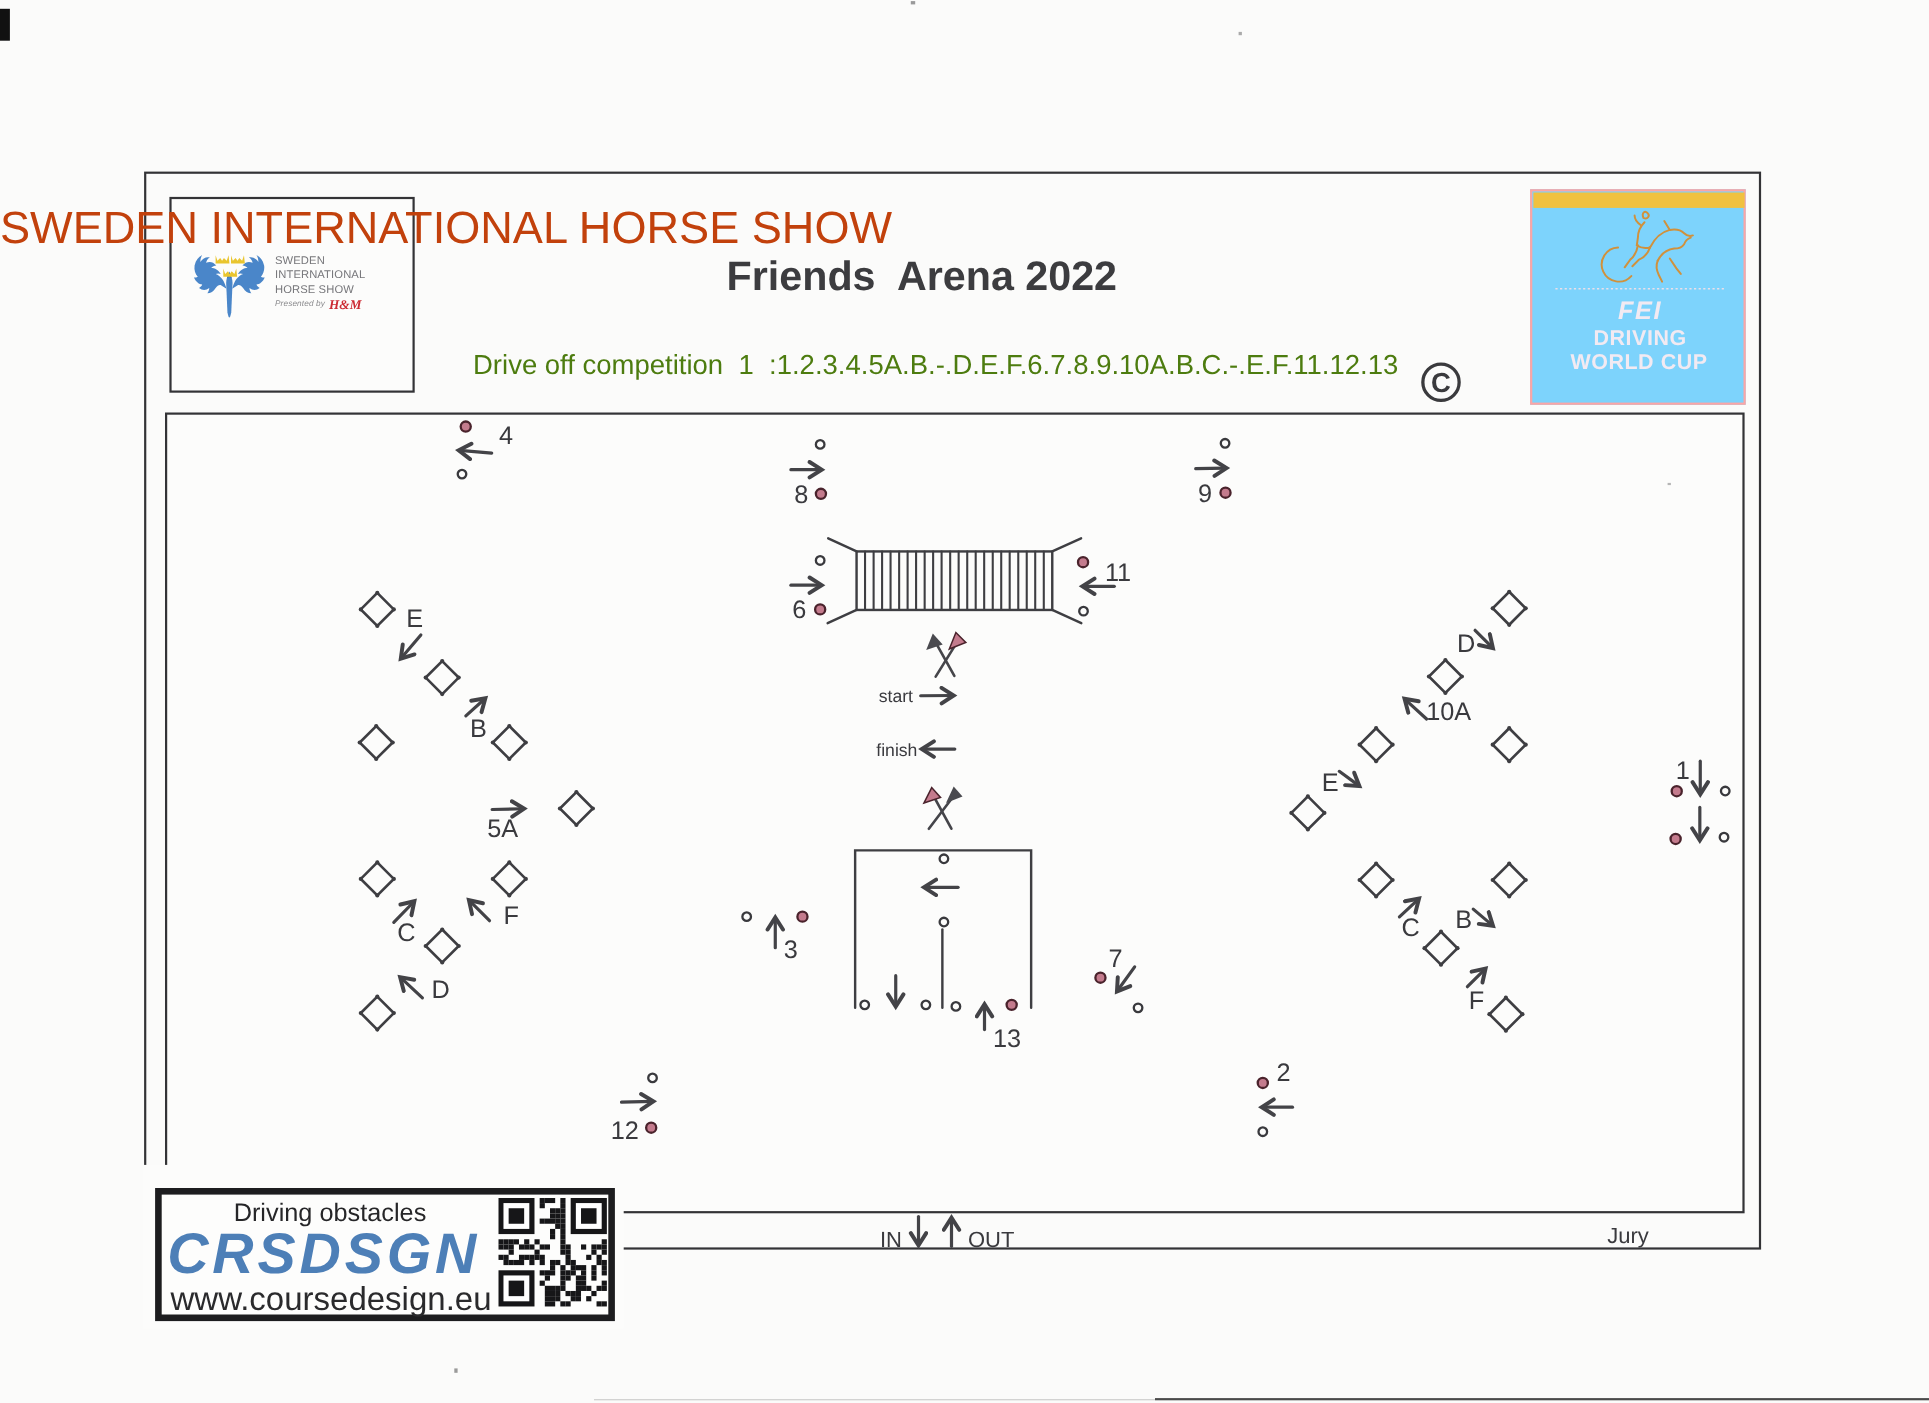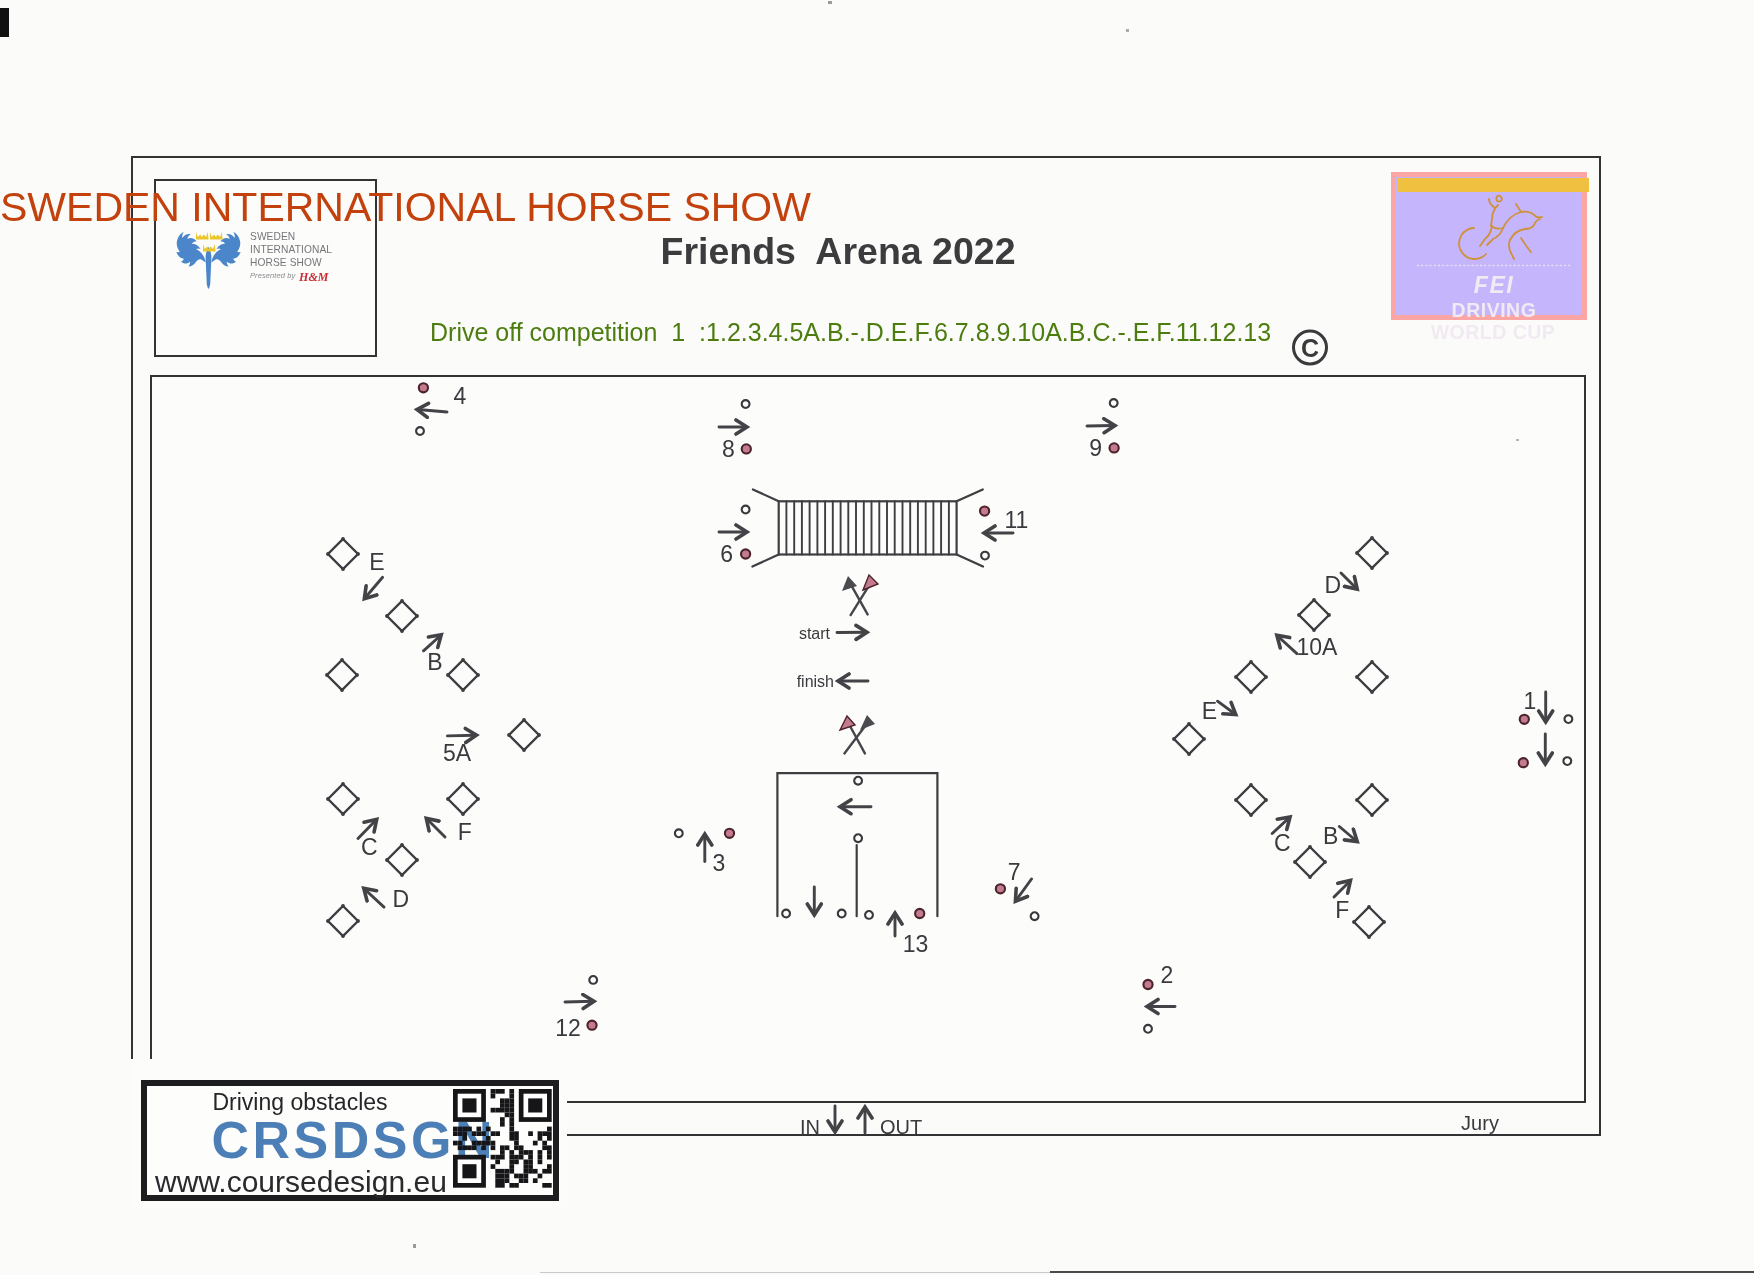--- a/index.html
+++ b/index.html
@@ -31,21 +31,21 @@
     <text x="250" y="278" font-size="7.5" font-style="italic" fill="#8b8b8e">Presented by</text>
     <text x="299" y="281" font-size="12" font-style="italic" font-weight="bold" fill="#cc2b33" font-family="Liberation Serif, serif">H&amp;M</text>
   </g>
   </g>
 </svg>
 
 <div class="abs" style="left:0px;top:184px;width:1666px;text-align:left;font-size:41px;color:#c2410c;">SWEDEN INTERNATIONAL HORSE SHOW</div>
 <div class="abs" style="left:0px;top:230px;width:1676px;text-align:center;font-size:37.5px;color:#3c3c3f;font-weight:bold;">Friends&nbsp; Arena 2022</div>
 <div class="abs" style="left:430px;top:318px;font-size:25px;color:#4d7c0f;">Drive off competition&nbsp; 1&nbsp; :1.2.3.4.5A.B.-.D.E.F.6.7.8.9.10A.B.C.-.E.F.11.12.13</div>
 
-<div class="abs" style="left:1391px;top:172px;width:196px;height:148px;background:#c4b5fd;border:5px solid #fca5a5;box-sizing:border-box;">
+<div class="abs" style="left:1391px;top:172px;width:196px;height:196px;background:#7dd3fc;border:2px solid #fca5a5;box-sizing:border-box;">
   <div class="abs" style="left:1px;top:1px;width:192px;height:14px;background:#f0c140;"></div>
   <svg class="abs" style="left:0;top:0" width="196" height="196" viewBox="0 0 196 196">
     <g fill="none" stroke="#d0913c" stroke-width="1.8" stroke-linecap="round">
       <path d="M90,77 a15.5,15.5 0 1 1 -12,-26"></path>
       <path d="M101,24 c-2,-5 2,-7 4,-4 c2,2 0,6 -4,4 z"></path>
       <path d="M102,28 c-4,4 -6,9 -6,14 l-1,7 c4,3 8,3 12,2"></path>
       <path d="M99,31 c-3,-2 -6,-5 -6,-9"></path>
       <path d="M96,49 c-1,6 -3,10 -7,13 l-5,7"></path>
       <path d="M107,51 c4,-8 10,-14 18,-16 c6,-1 10,0 13,3 c2,2 5,3 8,2"></path>
       <path d="M144,42 c-3,1 -5,3 -6,6 c-2,3 -5,4 -9,4 c-7,1 -12,5 -15,11"></path>
@@ -235,21 +235,21 @@
 <line x1="865" y1="1133" x2="865" y2="1108" marker-end="url(#ah)"></line>
 </g>
 <circle cx="1310" cy="347.5" r="16.5" fill="none" stroke="#3a3a3d" stroke-width="3"></circle>
 <text x="1310" y="356.5" font-size="25" font-weight="bold" fill="#3a3a3d" text-anchor="middle">C</text>
 </g>
 </svg>
 
 <div class="abs" style="left:130px;top:1059px;width:437px;height:149px;background:#fcfcfb;"></div>
 <div class="abs" style="left:141px;top:1080px;width:418px;height:121px;border:6px solid #1d1d1f;box-sizing:border-box;background:#fdfdfc;"></div>
 <div class="abs" style="left:155px;top:1089px;width:290px;text-align:center;font-size:23px;color:#262628;">Driving obstacles</div>
-<div class="abs" style="left:152px;top:1110px;width:300px;text-align:right;font-size:52px;font-weight:bold;color:#4d7fb7;letter-spacing:3.5px;margin-left:44px;">CRSDSGN</div>
+<div class="abs" style="left:152px;top:1110px;width:300px;text-align:left;font-size:52px;font-weight:bold;font-style:italic;color:#4d7fb7;letter-spacing:3.5px;">CRSDSGN</div>
 <div class="abs" style="left:155px;top:1165px;width:290px;text-align:center;font-size:30px;color:#2a2a2c;">www.coursedesign.eu</div>
 <svg class="abs" style="left:453px;top:1089px" width="104" height="104" viewBox="0 0 104 104">
     <rect x="0.0" y="37.6" width="4.7" height="4.7" fill="#161618"></rect>
     <rect x="0.0" y="42.3" width="4.7" height="4.7" fill="#161618"></rect>
     <rect x="0.0" y="51.7" width="4.7" height="4.7" fill="#161618"></rect>
     <rect x="4.7" y="37.6" width="4.7" height="4.7" fill="#161618"></rect>
     <rect x="4.7" y="42.3" width="4.7" height="4.7" fill="#161618"></rect>
     <rect x="4.7" y="51.7" width="4.7" height="4.7" fill="#161618"></rect>
     <rect x="4.7" y="56.4" width="4.7" height="4.7" fill="#161618"></rect>
     <rect x="9.4" y="37.6" width="4.7" height="4.7" fill="#161618"></rect>

